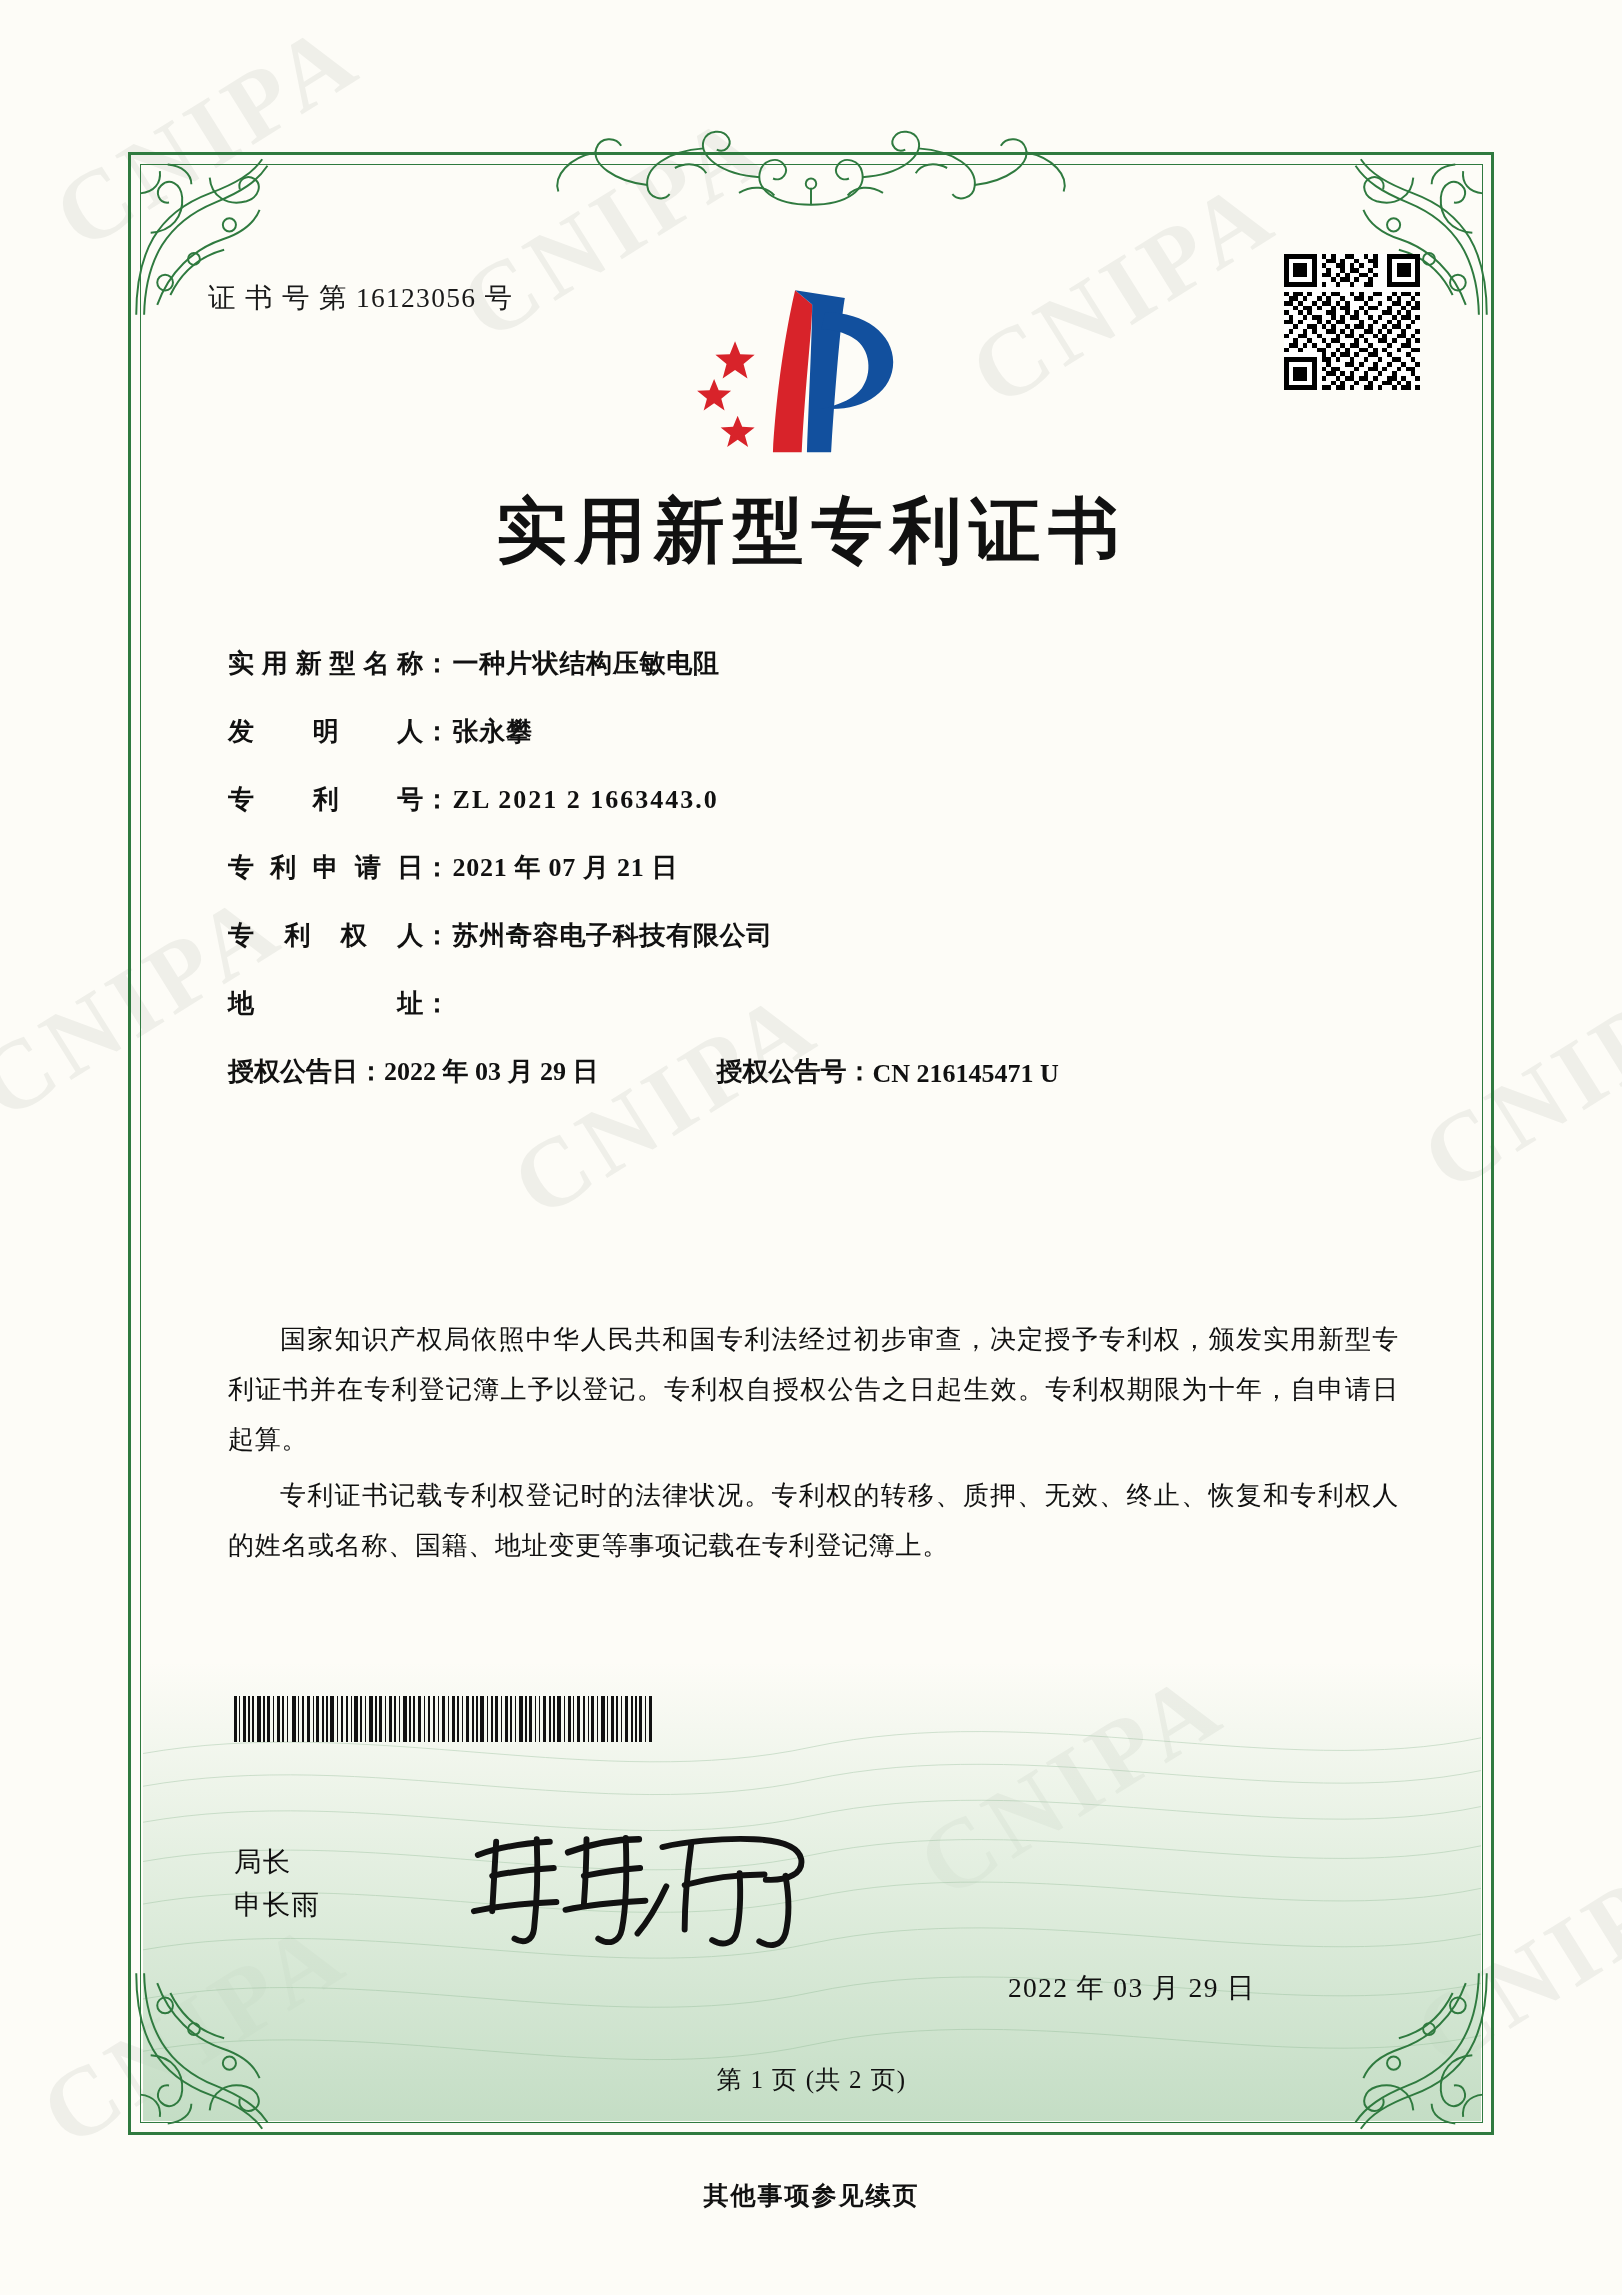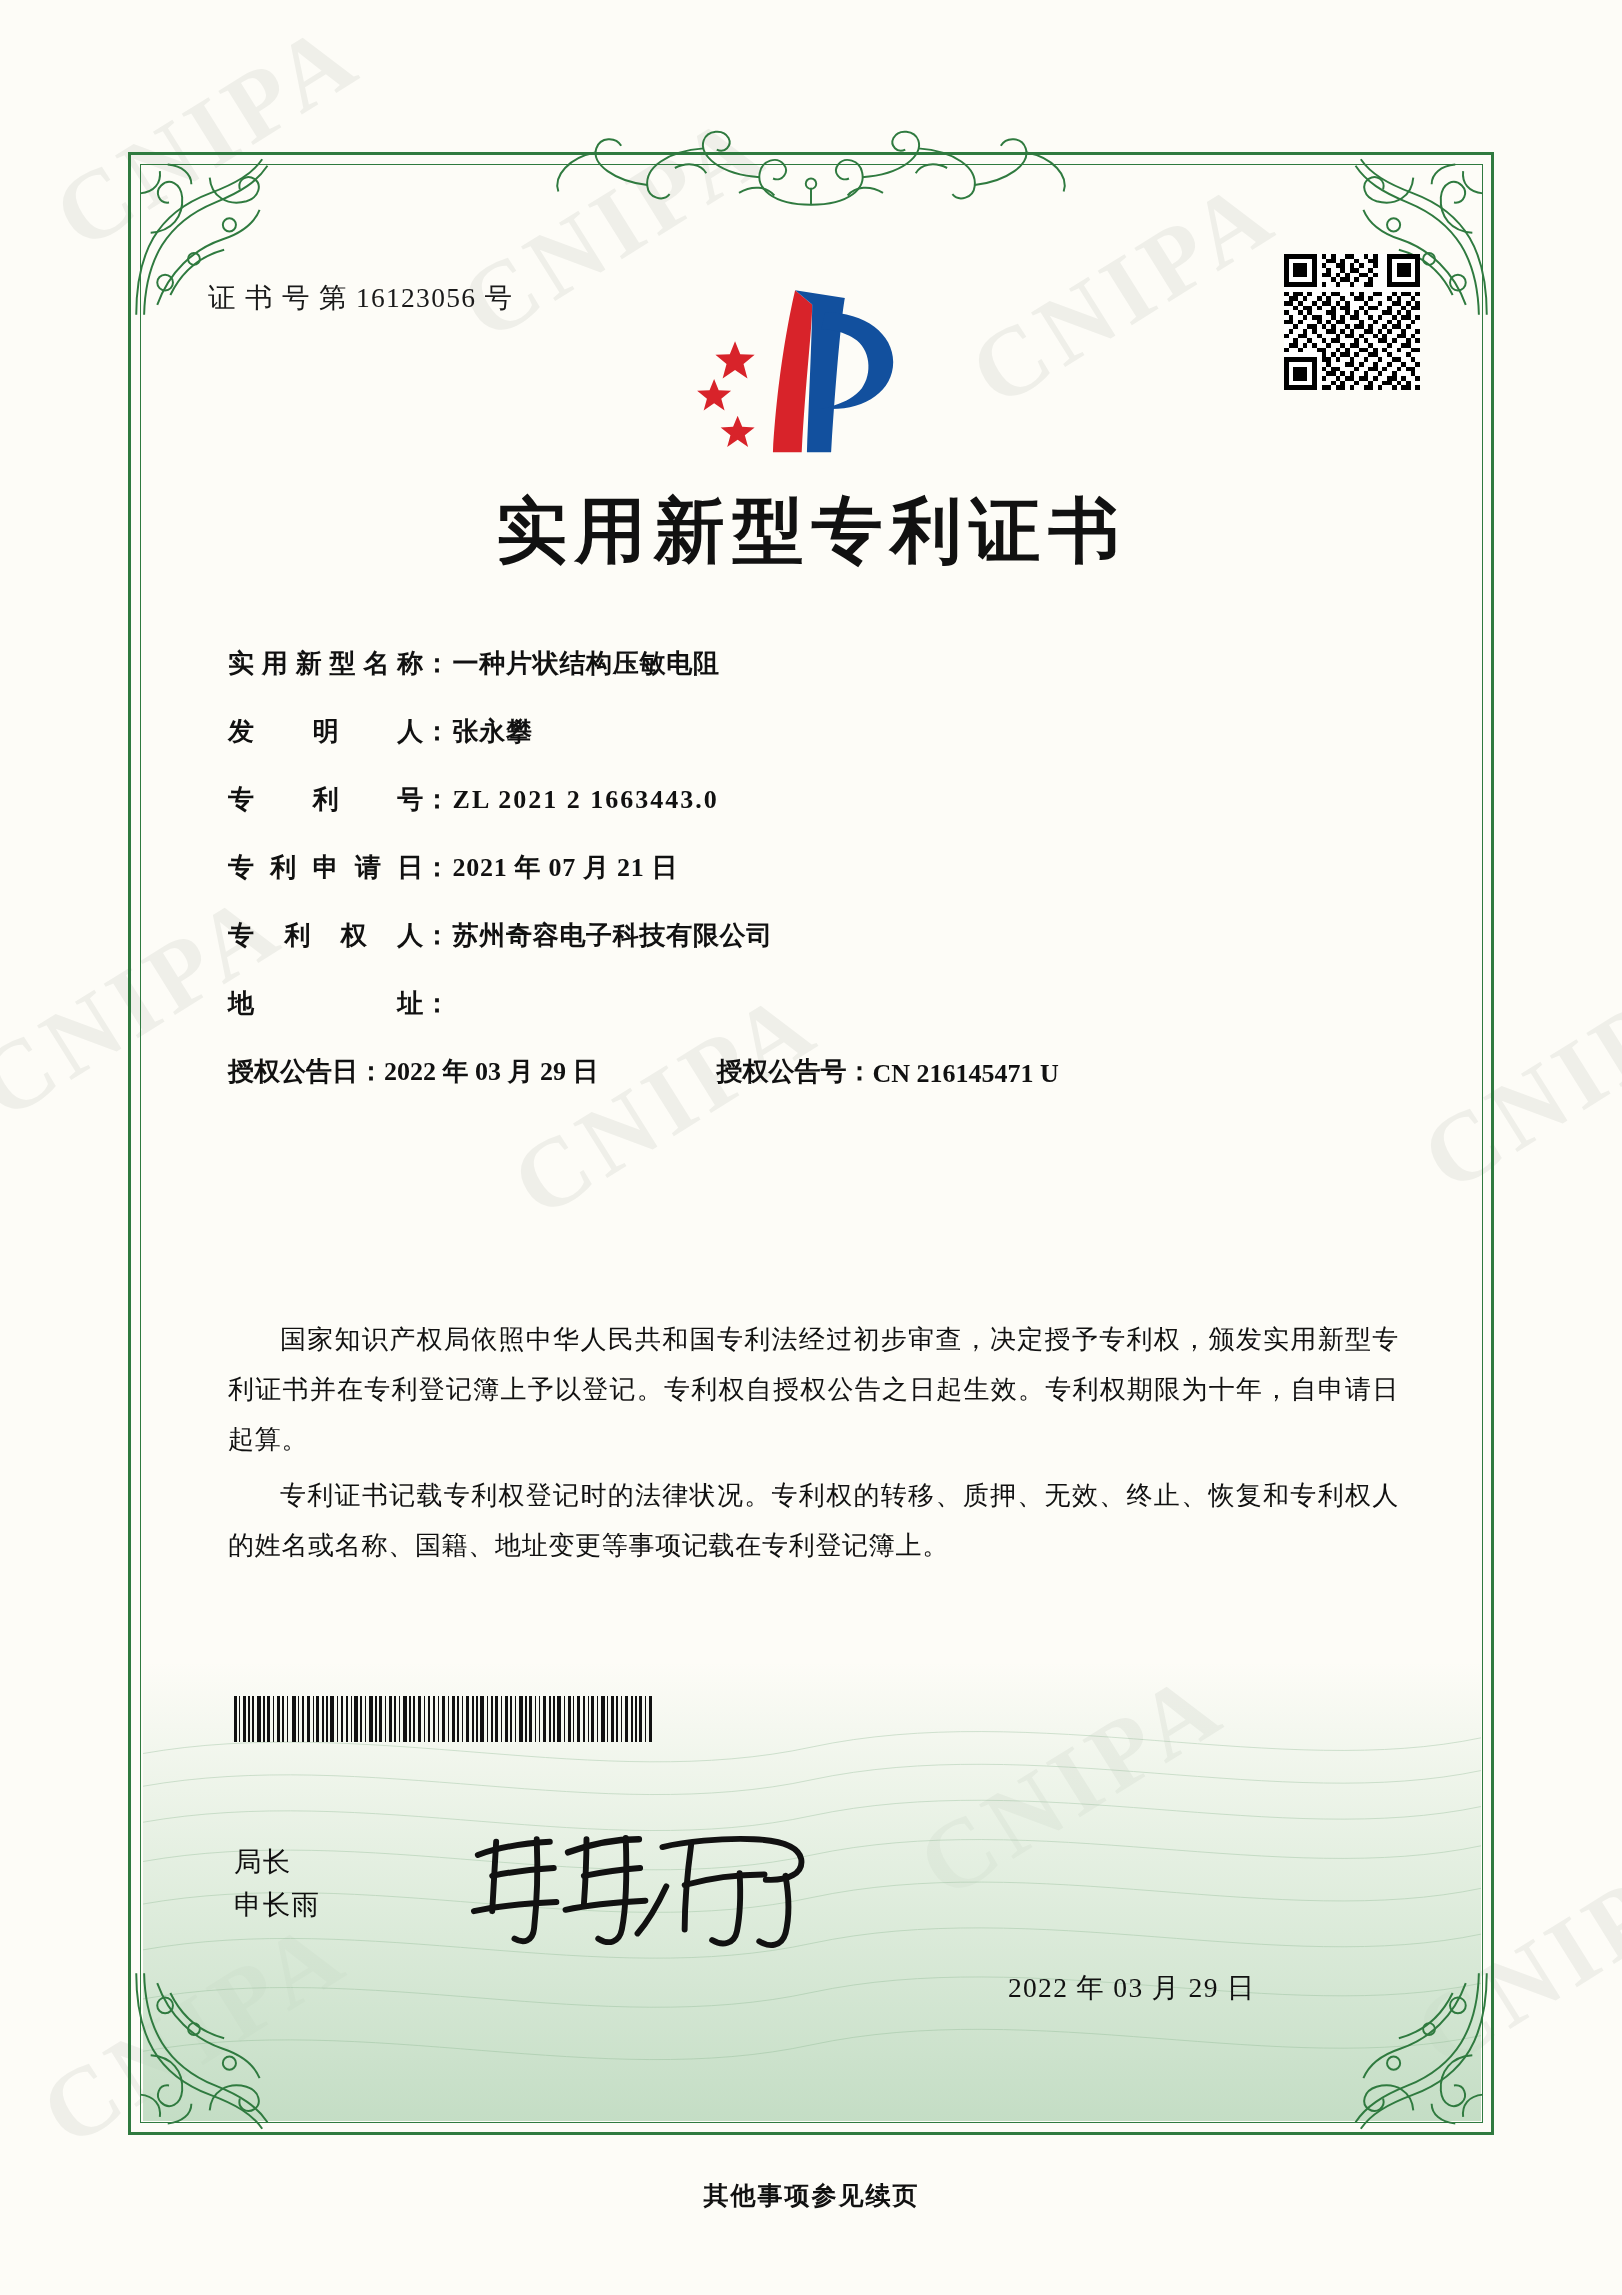--- a/index.html
+++ b/index.html
@@ -799,16 +799,17 @@
         <path d="M346,110 C382,100 428,94 468,94"></path>
         <path d="M430,92 C432,130 430,160 426,180 C422,200 404,204 388,194"></path>
         <path d="M318,112 C304,142 290,166 274,184"></path>
         <path d="M500,96 C506,130 506,160 500,184 C494,204 476,206 460,196"></path>
       </g>
     </svg>
   </div>
 
   <div class="sig-date">2022 年 03 月 29 日</div>
 
+  <div class="page-num">第 1 页 (共 2 页)</div>
   <div class="footnote">其他事项参见续页</div>
 
 </div>
 
 
 </body></html>

